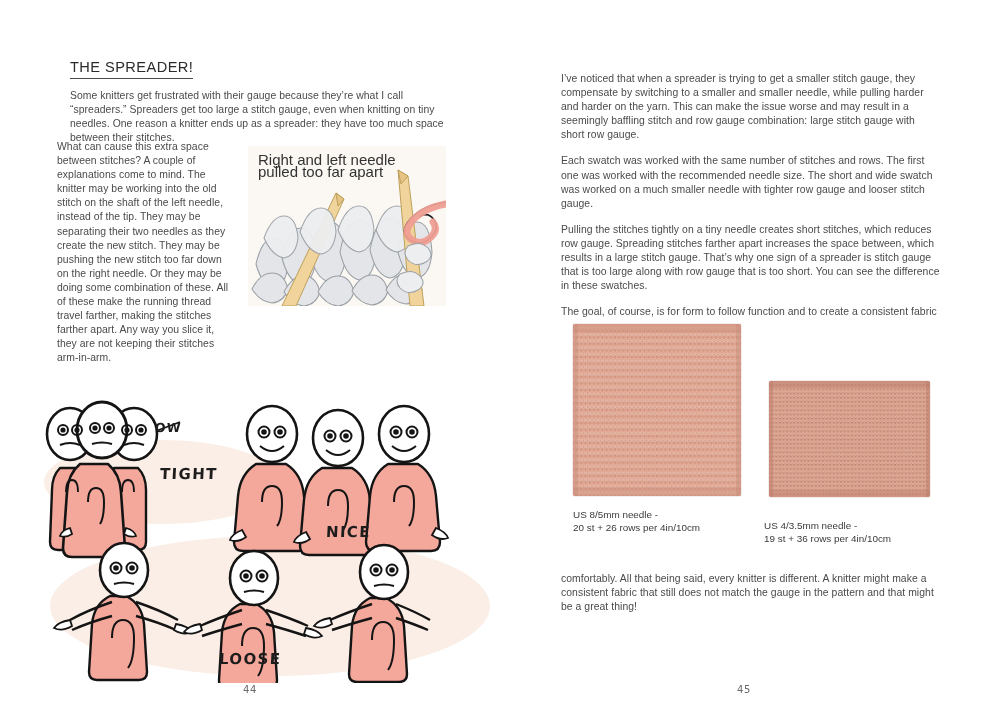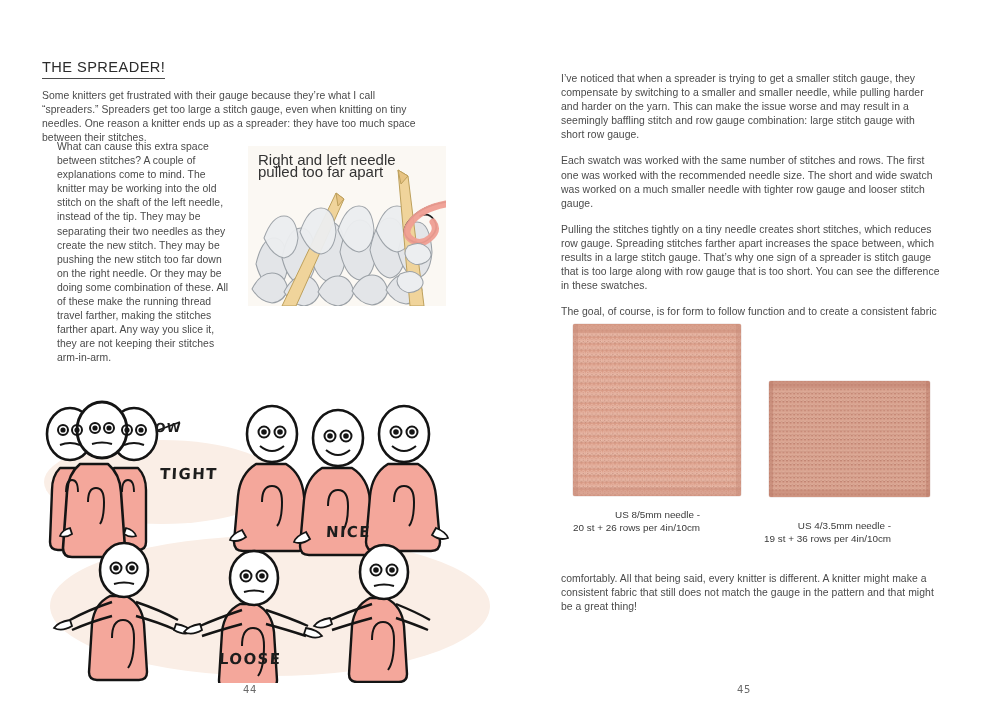--- a/index.html
+++ b/index.html
@@ -15,40 +15,39 @@
     font-size:10.4px;line-height:14.1px;color:#4a4a4a;
     letter-spacing:.005em;text-align:left;margin:0 2px 12px 0;
   }
   .h-title{
     font-size:14.6px;line-height:18px;color:#2b2b2b;letter-spacing:.03em;
     margin:0 0 10px 0;border-bottom:1.2px solid #4a4a4a;display:inline-block;
     padding-bottom:2px;
   }
 
   
-  #left-col{position:absolute;left:42px;top:58px;width:390px;}
+  #left-col{position:absolute;left:70px;top:58px;width:390px;}
   #left-narrow{position:absolute;left:57px;top:140px;width:180px;}
   #right-col{position:absolute;left:561px;top:72px;width:382px;}
   #right-bottom{position:absolute;left:561px;top:572px;width:382px;}
 
   
   #needle-panel{
     position:absolute;left:248px;top:146px;width:198px;height:160px;
     background:#fbf8f3;overflow:hidden;
   }
   #needle-caption{
     position:absolute;left:10px;top:8px;width:150px;
     font-size:15px;line-height:12.4px;color:#333;
   }
 
   
   .swatch-cap{
     position:absolute;font-size:9.9px;line-height:13.4px;color:#3a3a3a;
     white-space:pre-line;
-    text-align:right;
   }
   #swatch-a{position:absolute;left:573px;top:324px;width:168px;height:172px;}
   #swatch-b{position:absolute;left:769px;top:381px;width:161px;height:116px;}
   #swatch-a-cap{left:573px;top:508px;}
   #swatch-b-cap{left:764px;top:519px;}
 
   .knit{
     border-radius:2px;
     box-shadow:0 0 0 .5px rgba(150,95,80,.22);
   }

